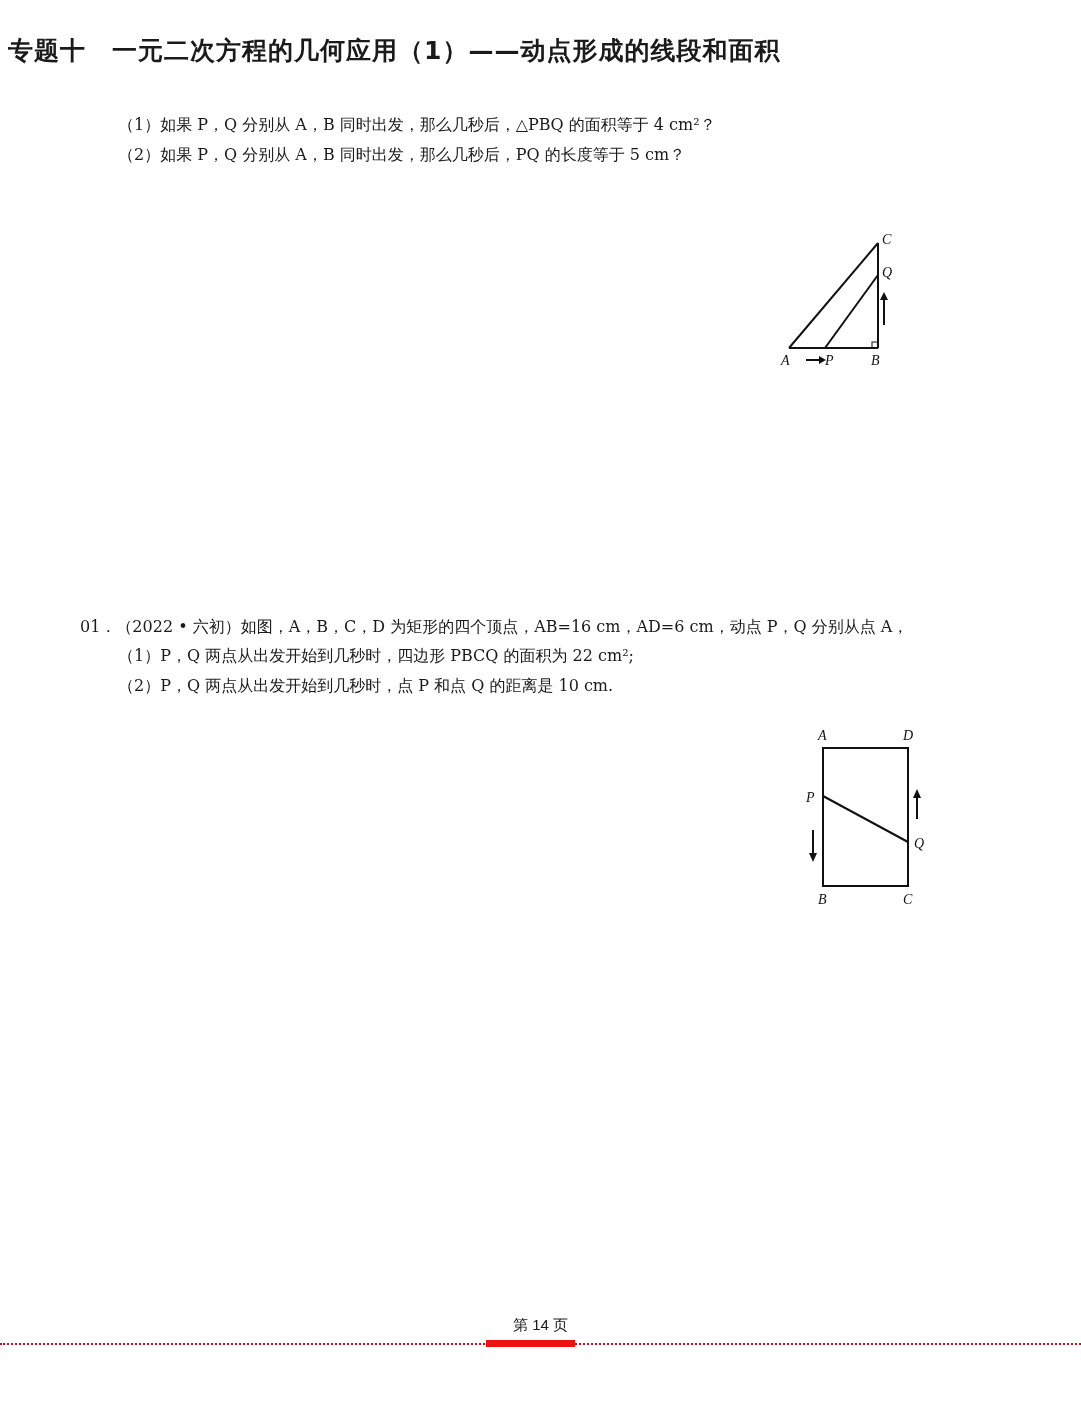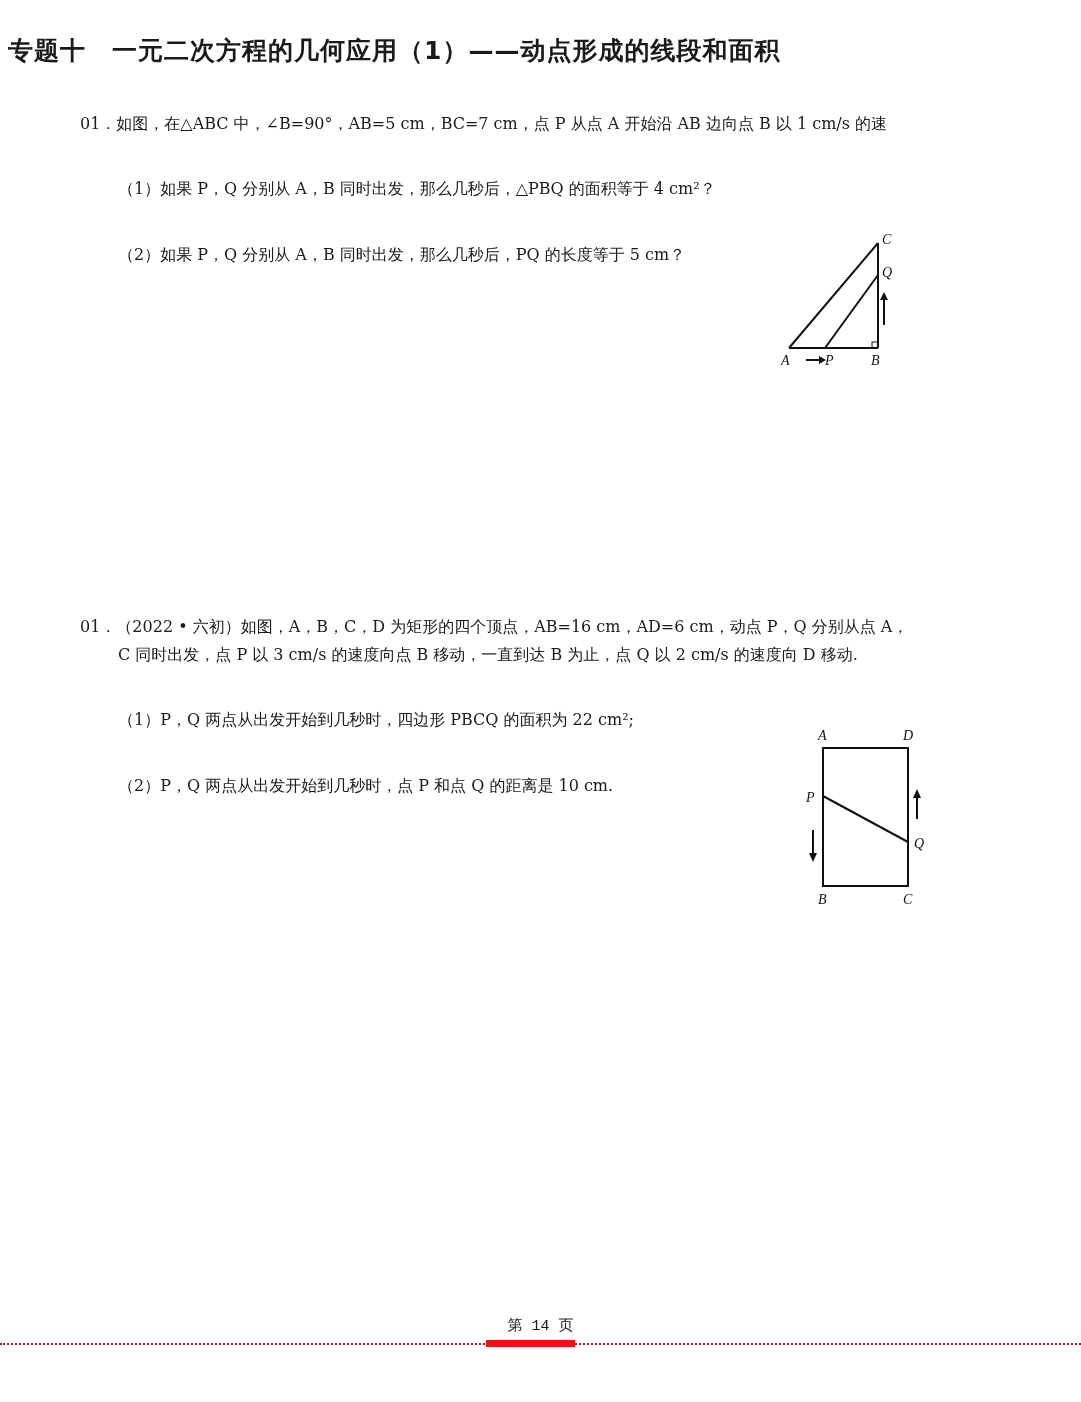--- a/index.html
+++ b/index.html
@@ -3,38 +3,35 @@
 <meta charset="utf-8">
 <style>
   html, body { margin: 0; padding: 0; background: #ffffff; }
   body { width: 1081px; height: 1402px; position: relative; overflow: hidden;
          font-family: "DejaVu Serif", "Liberation Serif", serif; color: #1a1a1a; }
   .title { position: absolute; top: 34px; left: 8px; width: 1081px; text-align: left;
            font-size: 25px; font-weight: bold; font-family: "DejaVu Sans", sans-serif; letter-spacing: 1px; }
   .problem { position: absolute; left: 80px; width: 900px; font-size: 16px; line-height: 28px; }
   .line { white-space: nowrap; }
   .indent { padding-left: 38px; }
-  .sub { padding-left: 38px; line-height: 30px; margin-top: 36px; }
+  .sub { padding-left: 38px; line-height: 30px; }
   .fig { position: absolute; }
   .fig text { font-family: "Liberation Serif", serif; font-style: italic; font-size: 14px; fill: #111; }
   .footer { position: absolute; top: 1316px; left: 0; width: 1081px; text-align: center;
-            font-size: 15px; font-family: Liberation Mono, monospace; }
+            font-size: 15px; font-family: Liberation Sans, sans-serif; }
   .dotline { position: absolute; top: 1343px; left: 0; width: 1081px; height: 0;
              border-top: 2px dotted #c0102a; }
   .redbar { position: absolute; top: 1340px; left: 486px; width: 89px; height: 7px; background: #ee1111; }
 </style>
 </head>
 <body>
 
 <div class="title">专题十　一元二次方程的几何应用（1）——动点形成的线段和面积</div>
 
 <div class="problem" style="top:110px;">
-  <div class="line">
-    <span>01．</span><span>如图，在△ABC 中，∠B=90°，AB=5 cm，BC=7 cm，点 P 从点 A 开始沿 AB 边向点 B 以 1 cm/s 的速</span>
-  </div>
   <div class="line sub">（1）如果 P，Q 分别从 A，B 同时出发，那么几秒后，△PBQ 的面积等于 4 cm²？</div>
   <div class="line sub">（2）如果 P，Q 分别从 A，B 同时出发，那么几秒后，PQ 的长度等于 5 cm？</div>
 </div>
 
 <svg class="fig" style="left:775px; top:228px;" width="130" height="145" viewBox="0 0 130 145">
   <g stroke="#111" stroke-width="2" fill="none">
     <line x1="14" y1="120" x2="103" y2="120"></line>
     <line x1="103" y1="120" x2="103" y2="15"></line>
     <line x1="14" y1="120" x2="103" y2="15"></line>
     <line x1="50" y1="120" x2="103" y2="47"></line>
@@ -48,21 +45,20 @@
   <text x="107" y="49">Q</text>
   <text x="6" y="137">A</text>
   <text x="50" y="137">P</text>
   <text x="96" y="137">B</text>
 </svg>
 
 <div class="problem" style="top:613px;">
   <div class="line">
     <span>01．</span><span>（2022 • 六初）如图，A，B，C，D 为矩形的四个顶点，AB=16 cm，AD=6 cm，动点 P，Q 分别从点 A，</span>
   </div>
-  <div class="line indent">C 同时出发，点 P 以 3 cm/s 的速度向点 B 移动，一直到达 B 为止，点 Q 以 2 cm/s 的速度向 D 移动.</div>
   <div class="line sub">（1）P，Q 两点从出发开始到几秒时，四边形 PBCQ 的面积为 22 cm²;</div>
   <div class="line sub">（2）P，Q 两点从出发开始到几秒时，点 P 和点 Q 的距离是 10 cm.</div>
 </div>
 
 <svg class="fig" style="left:795px; top:722px;" width="140" height="190" viewBox="0 0 140 190">
   <g stroke="#111" stroke-width="2" fill="none">
     <rect x="28" y="26" width="85" height="138"></rect>
     <line x1="28" y1="74" x2="113" y2="120"></line>
     <line x1="122" y1="97" x2="122" y2="75"></line>
     <line x1="18" y1="108" x2="18" y2="132"></line>

